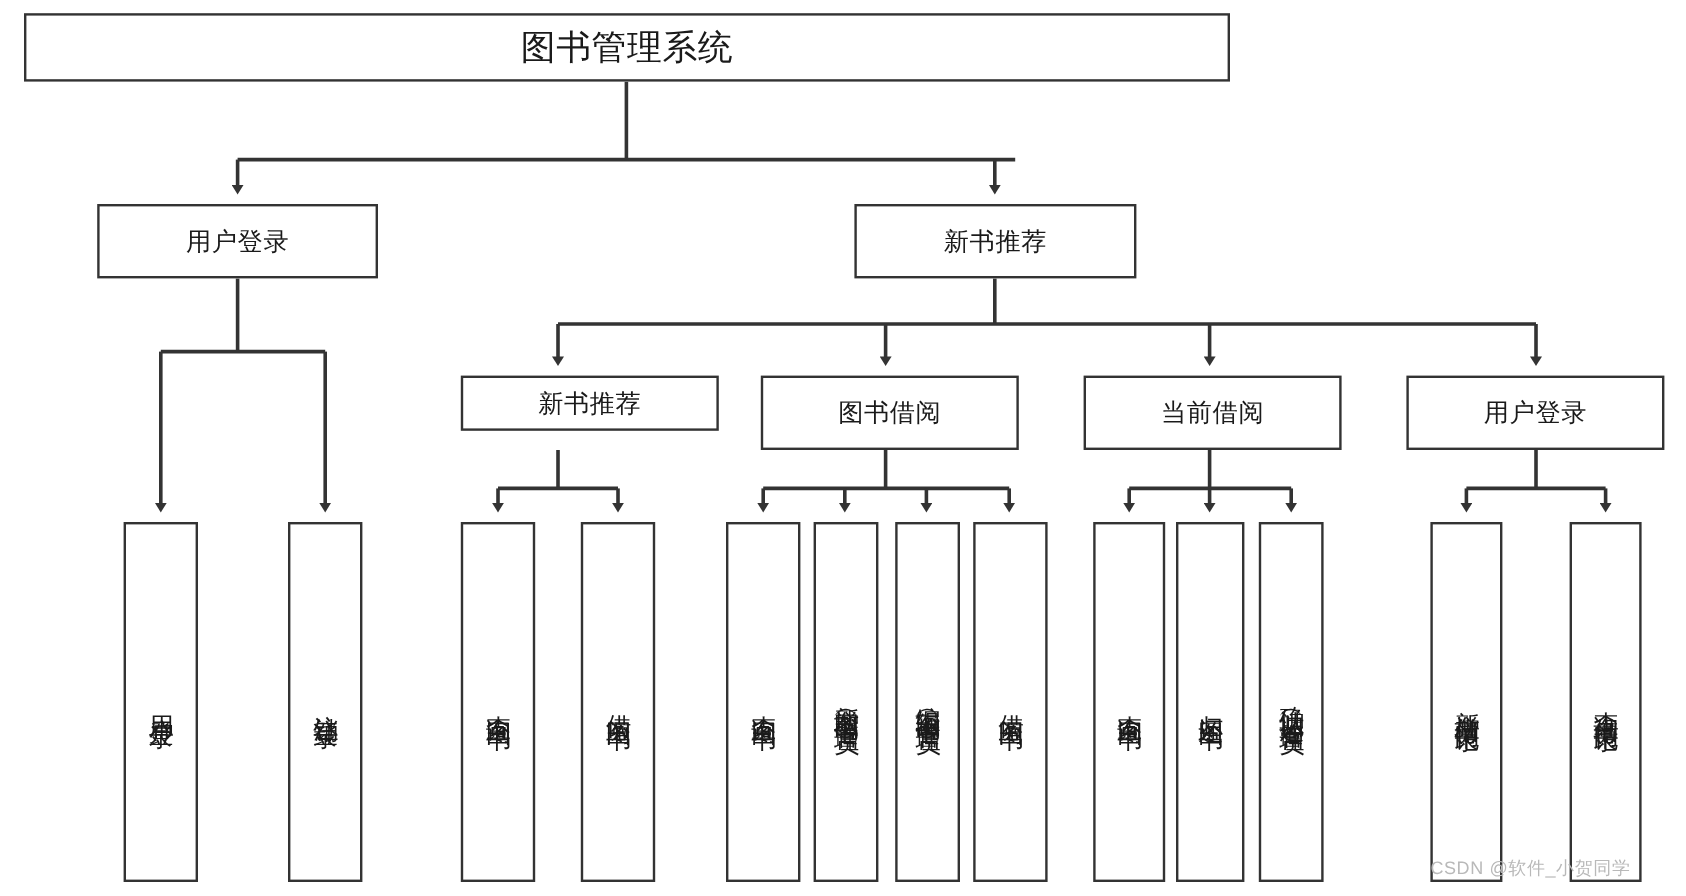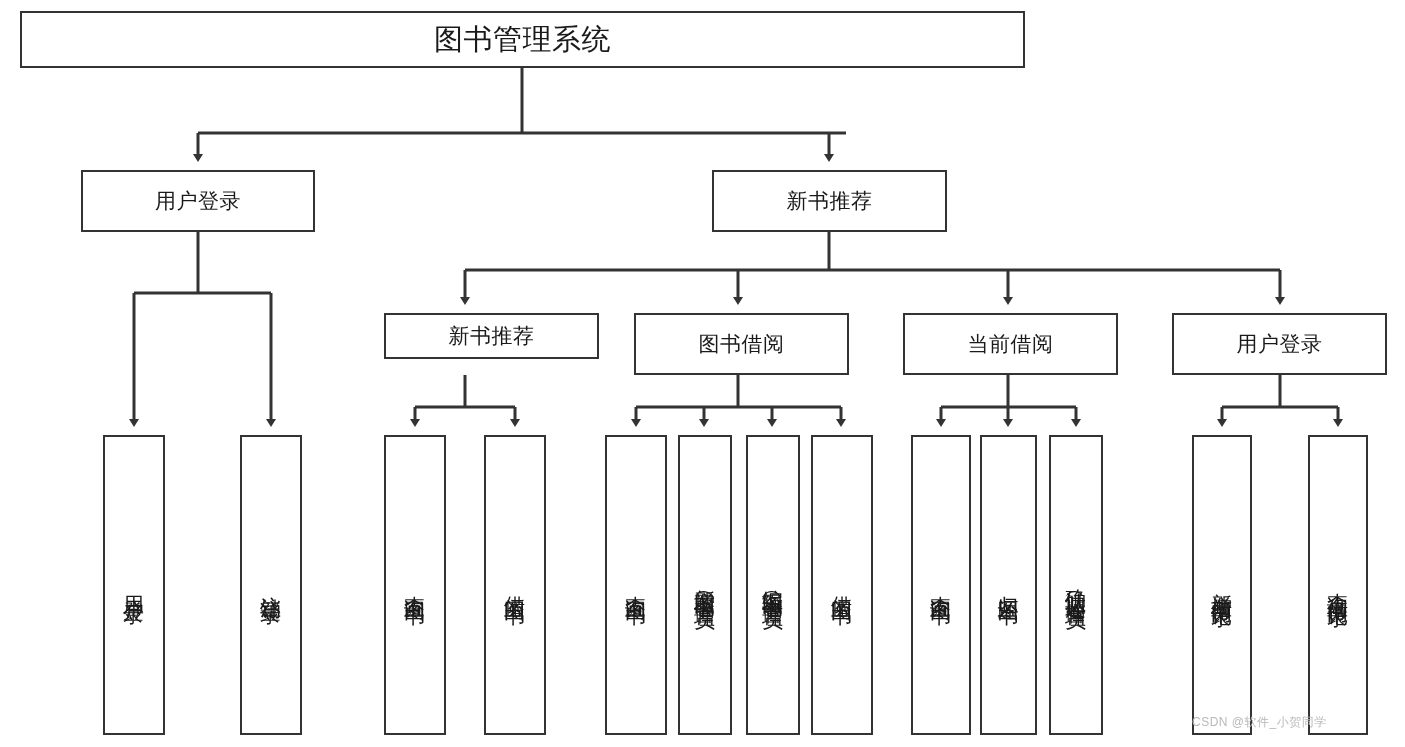--- a/index.html
+++ b/index.html
@@ -49,21 +49,21 @@
     line-height: 1;
     white-space: nowrap;
     padding: 6px 0;
   }
   .node-root .node-label {
     font-size: 29px;
   }
   .watermark {
     position: absolute;
     color: #b9b9b9;
-    font-size: 12px;
+    font-size: 15px;
     white-space: nowrap;
     letter-spacing: 0.5px;
   }
 </style>
 </head>
 <body>
 
 <div id="diagram-root">
 
   <svg id="edge-layer" viewBox="0 0 1405 747" xmlns="http://www.w3.org/2000/svg">

